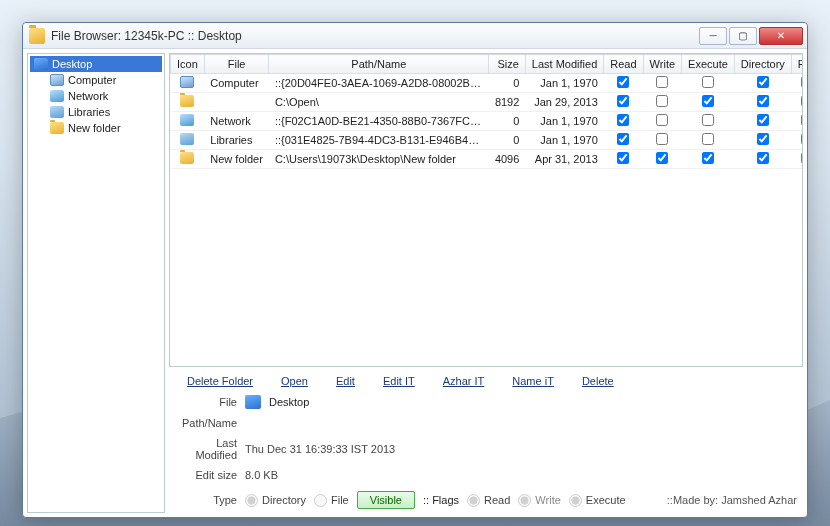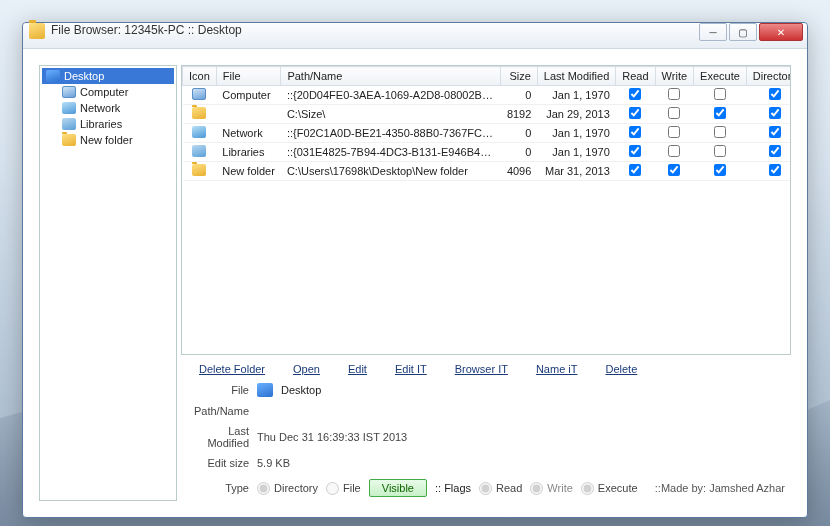--- a/index.html
+++ b/index.html
@@ -6,49 +6,49 @@
 body { font-family: "Segoe UI", Tahoma, sans-serif; font-size: 11px; color: #222;
   background: linear-gradient(180deg,#e8f0f8 0%, #d8e4ef 30%, #b8c8d8 70%, #a0b2c0 100%);
   width: 830px; height: 526px; position: relative; overflow: hidden; }
 .mountains { position:absolute; bottom:0; left:0; right:0; height:180px;
   background: linear-gradient(180deg, transparent 0%, rgba(100,120,150,.25) 40%, rgba(70,90,120,.45) 100%);
   clip-path: polygon(0% 100%,0% 40%,8% 30%,15% 45%,25% 20%,35% 55%,48% 10%,60% 50%,72% 25%,85% 60%,100% 30%,100% 100%); }
 .window { position:absolute; top:22px; left:22px; right:22px; bottom:8px;
   background:#fff; border:1px solid #5a7aa0; border-radius:4px; display:flex; flex-direction:column;
   box-shadow:0 4px 24px rgba(0,0,0,.25); }
 .titlebar { height:26px; background:linear-gradient(180deg,#fdfdfe,#e8eef5);
-  border-bottom:1px solid #cfd8e4; display:flex; padding:0 4px 0 6px;
+  border-bottom:1px solid #cfd8e4; display:flex; align-items:center; padding:0 4px 0 6px;
   border-radius:4px 4px 0 0; }
 .titlebar .ticon { width:16px; height:16px; margin-right:6px;
   background:linear-gradient(160deg,#ffe083,#e8b030); border-radius:2px; position:relative; }
 .titlebar .ticon::before { content:""; position:absolute; top:-3px; left:0; width:7px; height:3px;
   background:#e8b030; border-radius:1px 1px 0 0; }
 .titlebar .ttext { flex:1; font-size:12px; color:#333; }
 .winbtns { display:flex; gap:2px; }
 .wbtn { width:28px; height:18px; border:1px solid #a8b8cc; border-radius:2px;
   display:flex; align-items:center; justify-content:center; font-size:10px;
   background:linear-gradient(180deg,#fdfdfe,#eef2f7); cursor:pointer; color:#333; }
 .wbtn.close { background:linear-gradient(180deg,#e88,#c33); color:#fff; border-color:#a33; width:44px; }
-.main { flex:1; display:flex; padding:16px; gap:4px; overflow:hidden; }
+.main { flex:1; display:flex; padding:4px; gap:4px; overflow:hidden; }
 .tree { width:138px; border:1px solid #bcc; background:#fff; padding:2px; overflow:auto; }
 .tnode { display:flex; align-items:center; gap:4px; padding:2px 4px; cursor:pointer; white-space:nowrap; }
 .tnode.sel { background:#3a78d8; color:#fff; }
 .tnode.child { padding-left:20px; }
 .ticon-s { width:14px; height:12px; display:inline-block; border-radius:2px; flex:none; }
 .ico-desktop { background:linear-gradient(160deg,#6ab0ff,#2a70d0); }
 .ico-computer { background:linear-gradient(160deg,#cfe4f7,#6aa0da); border:1px solid #5a90c8; }
 .ico-network { background:linear-gradient(160deg,#b8e0f7,#4a98d8); }
 .ico-lib { background:linear-gradient(160deg,#b8d8f0,#5aa0d8); }
 .ico-folder { background:linear-gradient(160deg,#ffe083,#e8b030); position:relative; }
 .ico-folder::before { content:""; position:absolute; top:-2px; left:0; width:5px; height:2px; background:#e8b030; border-radius:1px 1px 0 0; }
 .right { flex:1; display:flex; flex-direction:column; gap:4px; overflow:hidden; }
 .grid { flex:1; border:1px solid #bcc; background:#fff; overflow:auto; }
 table { width:100%; border-collapse:collapse; font-size:11px; }
 thead th { background:linear-gradient(180deg,#fdfdfe,#eef2f6); border:1px solid #d8dee6;
-  padding:3px 6px; text-align:left; font-weight:normal; white-space:nowrap; }
+  padding:3px 6px; text-align:center; font-weight:normal; white-space:nowrap; }
 thead th.r, tbody td.r { text-align:right; }
 thead th.c, tbody td.c { text-align:center; }
 tbody td { padding:2px 6px; border-bottom:1px solid #f0f0f0; white-space:nowrap; overflow:hidden; text-overflow:ellipsis; }
 .row-icon { width:14px; height:12px; display:inline-block; border-radius:2px; }
 input[type=checkbox] { width:12px; height:12px; cursor:pointer; }
 .actions { display:flex; gap:28px; padding:4px 18px 2px 18px; }
 .actions span { cursor:pointer; text-decoration:underline; color:#1a3a7a; }
 .detail { display:flex; align-items:center; gap:8px; padding:2px 6px; }
 .detail .lab { width:62px; text-align:right; color:#444; }
 .detail input { flex:1; border:1px solid #bcc; padding:2px 4px; font-size:11px; background:#fff; }
@@ -142,21 +142,21 @@
                 <td class="r">Jan 1, 1970</td>
                 <td class="c"><input type="checkbox" checked="" style=""></td>
                 <td class="c"><input type="checkbox" style=""></td>
                 <td class="c"><input type="checkbox" style=""></td>
                 <td class="c"><input type="checkbox" checked="" style=""></td>
                 <td class="c"><input type="checkbox" style=""></td>
               </tr>
               <tr>
                 <td class="c"><span class="row-icon ico-folder"></span></td>
                 <td></td>
-                <td style="max-width:220px">C:\Size\</td>
+                <td style="max-width:220px">C:\Open\</td>
                 <td class="r">8192</td>
                 <td class="r">Jan 29, 2013</td>
                 <td class="c"><input type="checkbox" checked="" style=""></td>
                 <td class="c"><input type="checkbox" style=""></td>
                 <td class="c"><input type="checkbox" checked="" style=""></td>
                 <td class="c"><input type="checkbox" checked="" style=""></td>
                 <td class="c"><input type="checkbox" style=""></td>
               </tr>
               <tr>
                 <td class="c"><span class="row-icon ico-network"></span></td>
@@ -178,58 +178,58 @@
                 <td class="r">Jan 1, 1970</td>
                 <td class="c"><input type="checkbox" checked="" style=""></td>
                 <td class="c"><input type="checkbox" style=""></td>
                 <td class="c"><input type="checkbox" style=""></td>
                 <td class="c"><input type="checkbox" checked="" style=""></td>
                 <td class="c"><input type="checkbox" style=""></td>
               </tr>
               <tr>
                 <td class="c"><span class="row-icon ico-folder"></span></td>
                 <td>New folder</td>
-                <td style="max-width:220px">C:\Users\17698k\Desktop\New folder</td>
+                <td style="max-width:220px">C:\Users\19073k\Desktop\New folder</td>
                 <td class="r">4096</td>
-                <td class="r">Mar 31, 2013</td>
+                <td class="r">Apr 31, 2013</td>
                 <td class="c"><input type="checkbox" checked="" style=""></td>
                 <td class="c"><input type="checkbox" checked="" style=""></td>
                 <td class="c"><input type="checkbox" checked="" style=""></td>
                 <td class="c"><input type="checkbox" checked="" style=""></td>
                 <td class="c"><input type="checkbox" style=""></td>
               </tr>
             </tbody>
         </table>
       </div>
 
       <div class="actions" id="actions">
           <span>Delete Folder</span>
           <span>Open</span>
           <span>Edit</span>
           <span>Edit IT</span>
-          <span>Browser IT</span>
+          <span>Azhar IT</span>
           <span>Name iT</span>
           <span>Delete</span>
         </div>
 
       <div class="detail">
         <span class="lab">File</span>
         <span class="ticon-s ico-desktop ds-icon"></span>
         <span>Desktop</span>
       </div>
       <div class="detail">
         <span class="lab">Path/Name</span>
       </div>
       <div class="detail">
         <span class="lab">Last Modified</span>
         <span class="val">Thu Dec 31 16:39:33 IST 2013</span>
       </div>
       <div class="detail">
         <span class="lab">Edit size</span>
-        <span class="val">5.9 KB</span>
+        <span class="val">8.0 KB</span>
       </div>
 
       <div class="typerow">
         <span class="lab">Type</span>
         <label class="radio">
             <input type="radio" checked="" disabled="" style="">
             <span>Directory</span>
           </label>
         <label class="radio">
             <input type="radio" disabled="" style="">

